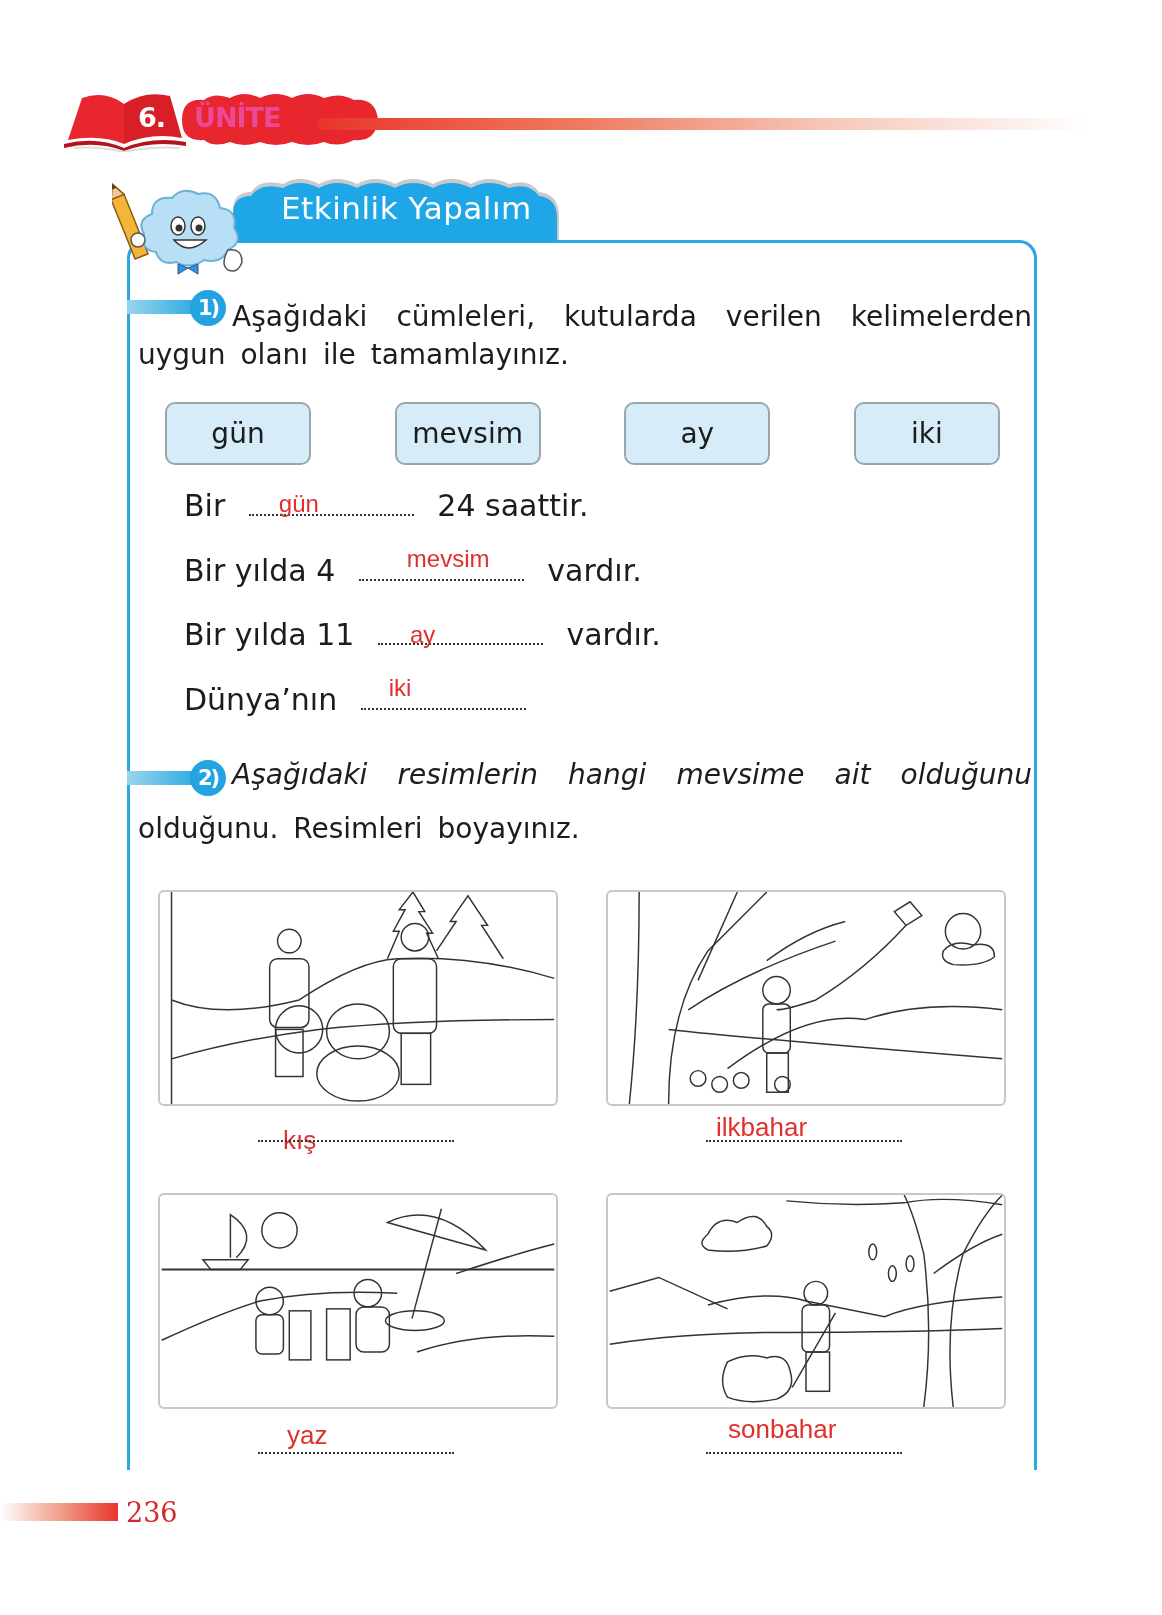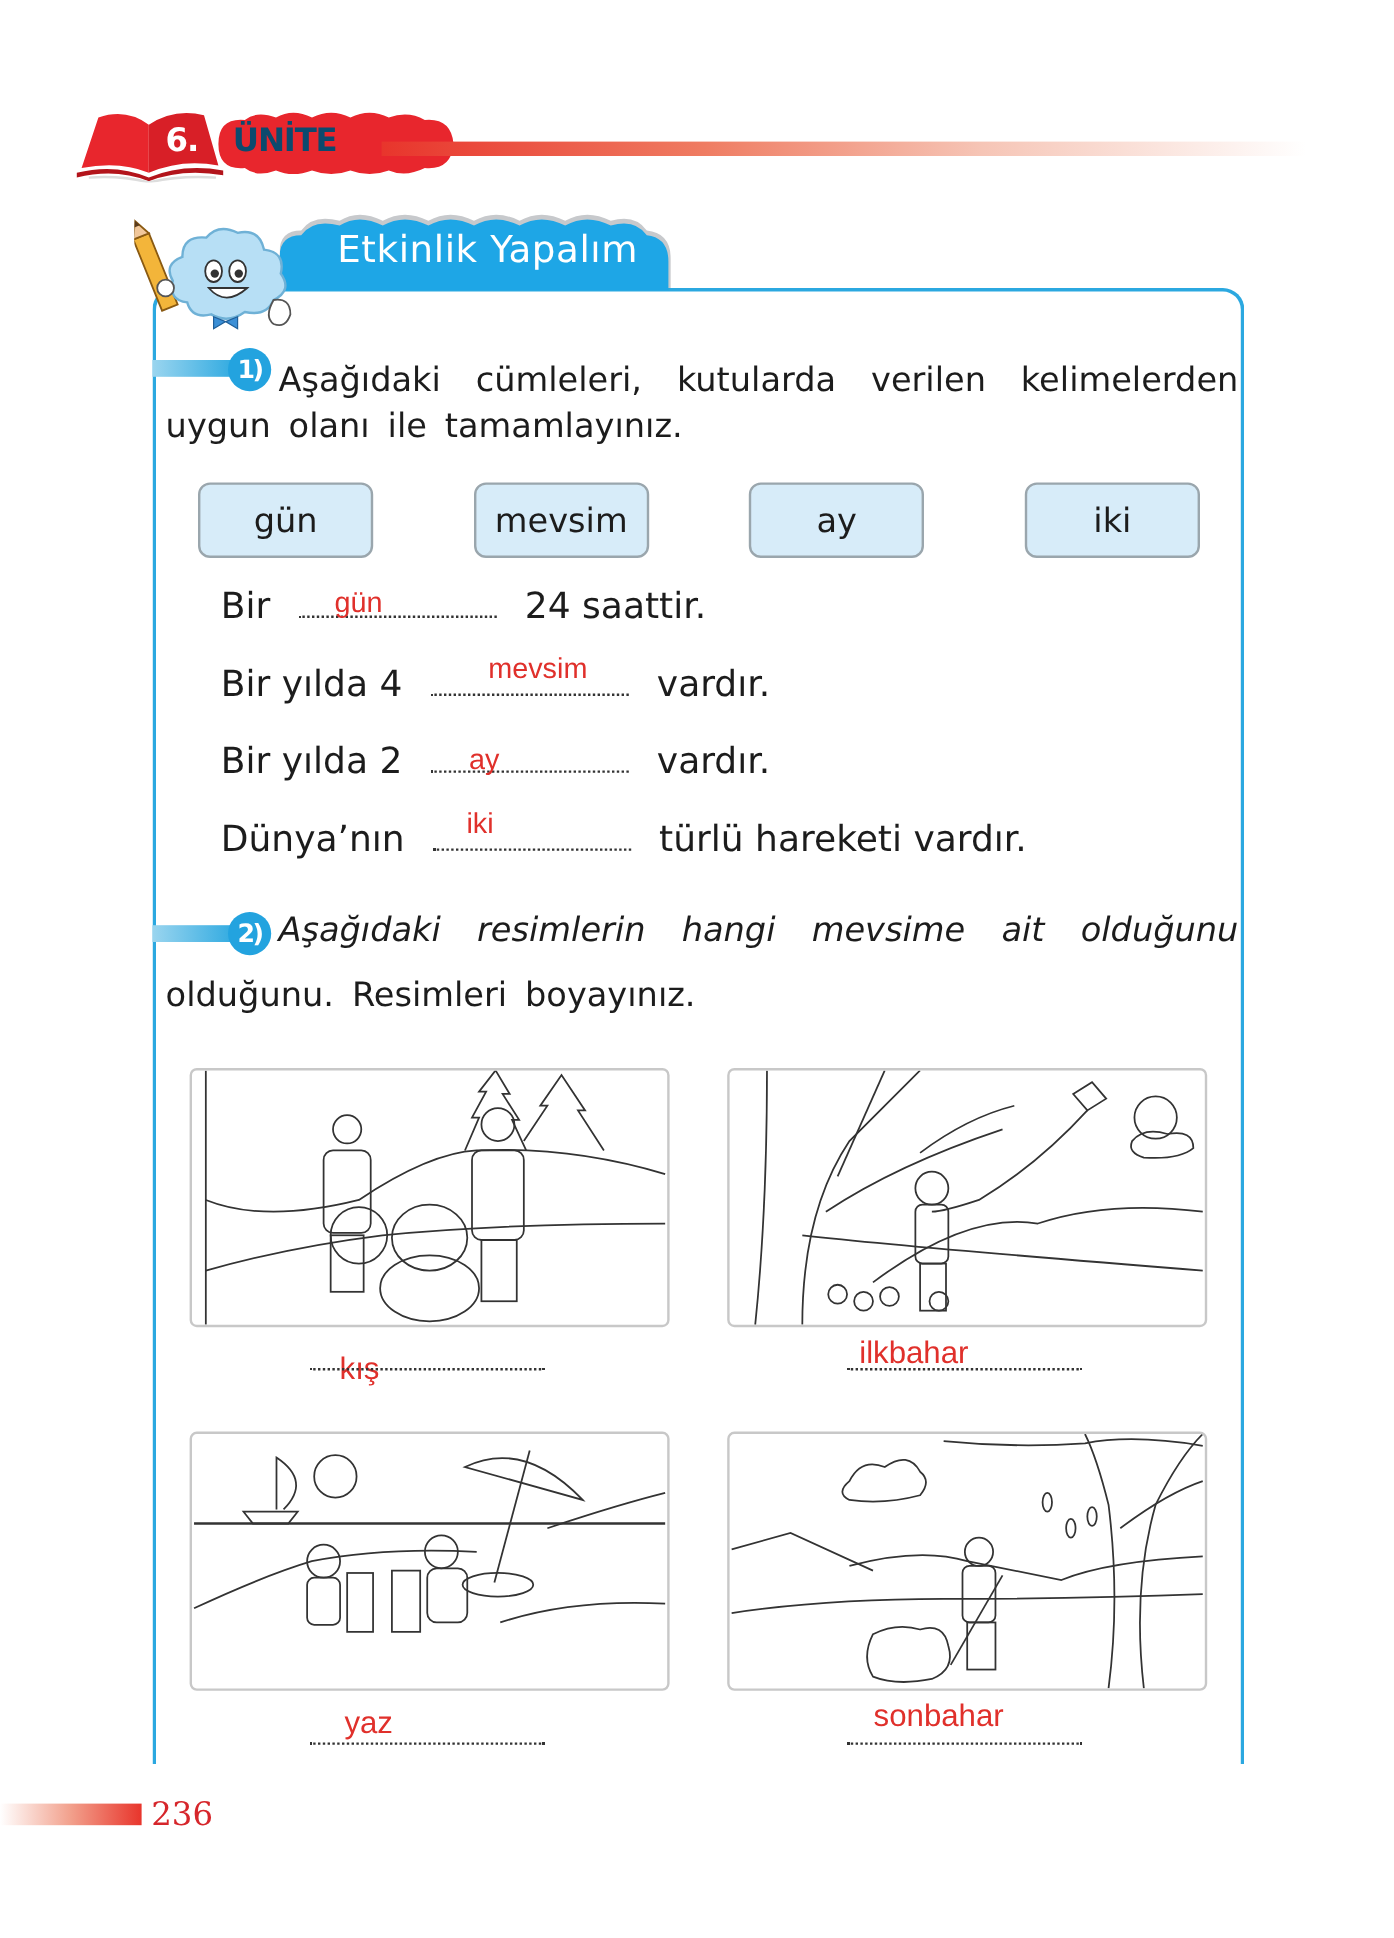--- a/index.html
+++ b/index.html
@@ -4,21 +4,21 @@
 <style>
   * { box-sizing: border-box; margin: 0; padding: 0; }
   html, body { width: 1162px; height: 1615px; background: #ffffff; overflow: hidden; }
   body { position: relative; font-family: "DejaVu Sans", sans-serif; color: #1a1a1a; }
 
   
   .unit-header { position: absolute; left: 60px; top: 88px; width: 1040px; height: 64px; }
   .unit-book { position: absolute; left: 0; top: 0; width: 130px; height: 64px; }
   .unit-cloud { position: absolute; left: 118px; top: 4px; width: 210px; height: 56px; }
   .unit-num { position: absolute; left: 78px; top: 14px; font: bold 27px "DejaVu Sans", sans-serif; color: #fff; letter-spacing: -1px; }
-  .unit-word { position: absolute; left: 134px; top: 14px; font: bold 27px "DejaVu Sans", sans-serif; color: #0c4a6e; letter-spacing: -1px; }
+  .unit-word { position: absolute; left: 134px; top: 14px; font: bold 27px "DejaVu Sans", sans-serif; color: #ec4899; letter-spacing: -1px; }
   .unit-bar { position: absolute; left: 258px; top: 30px; width: 770px; height: 12px;
     background: linear-gradient(to right, #e8352c 0%, #ef7c62 35%, #f6c5b6 65%, rgba(255,255,255,0) 100%); }
 
   
   .activity-banner { position: absolute; left: 233px; top: 176px; width: 326px; height: 66px; }
   .activity-title { position: absolute; left: 262px; top: 190px; font: 31px "DejaVu Sans", sans-serif; color: #fff; letter-spacing: 0.5px; margin-left: 19px; }
   .mascot { position: absolute; left: 112px; top: 180px; width: 150px; height: 100px; }
 
   
   .content-box { position: absolute; left: 127px; top: 240px; width: 910px; height: 1230px;
@@ -125,33 +125,32 @@
 
 <div class="sentence" style="top:553px;">
   <span>Bir yılda 4</span>
   <span class="blank" style="width:165px;">
     <span class="answer" style="left:48px; top:-28px;">mevsim</span>
   </span>
   <span>vardır.</span>
 </div>
 
 <div class="sentence" style="top:617px;">
-  <span>Bir yılda 2</span>
+  <span>Bir yılda 11</span>
   <span class="blank" style="width:165px;">
     <span class="answer" style="left:32px; top:-16px;">ay</span>
   </span>
   <span>vardır.</span>
 </div>
 
 <div class="sentence" style="top:682px;">
   <span>Dünya’nın</span>
   <span class="blank" style="width:165px;">
     <span class="answer" style="left:28px; top:-28px;">iki</span>
   </span>
-  <span>türlü hareketi vardır.</span>
 </div>
 
 <div class="q-ribbon" style="top:771px;"></div>
 <div class="q-num" style="left:190px; top:760px;">2)</div>
 <div class="q-text q-line1" style="top:758px;font-style:italic;">Aşağıdaki resimlerin hangi mevsime ait olduğunu</div>
 <div class="q-text q-line2" style="top:812px;">olduğunu. Resimleri boyayınız.</div>
 
 <div class="picture" style="left:158px; top:890px;">
   <svg viewBox="0 0 400 216" fill="none" stroke="#333" stroke-width="1.5">
     <line x1="10" y1="0" x2="10" y2="216"></line>

